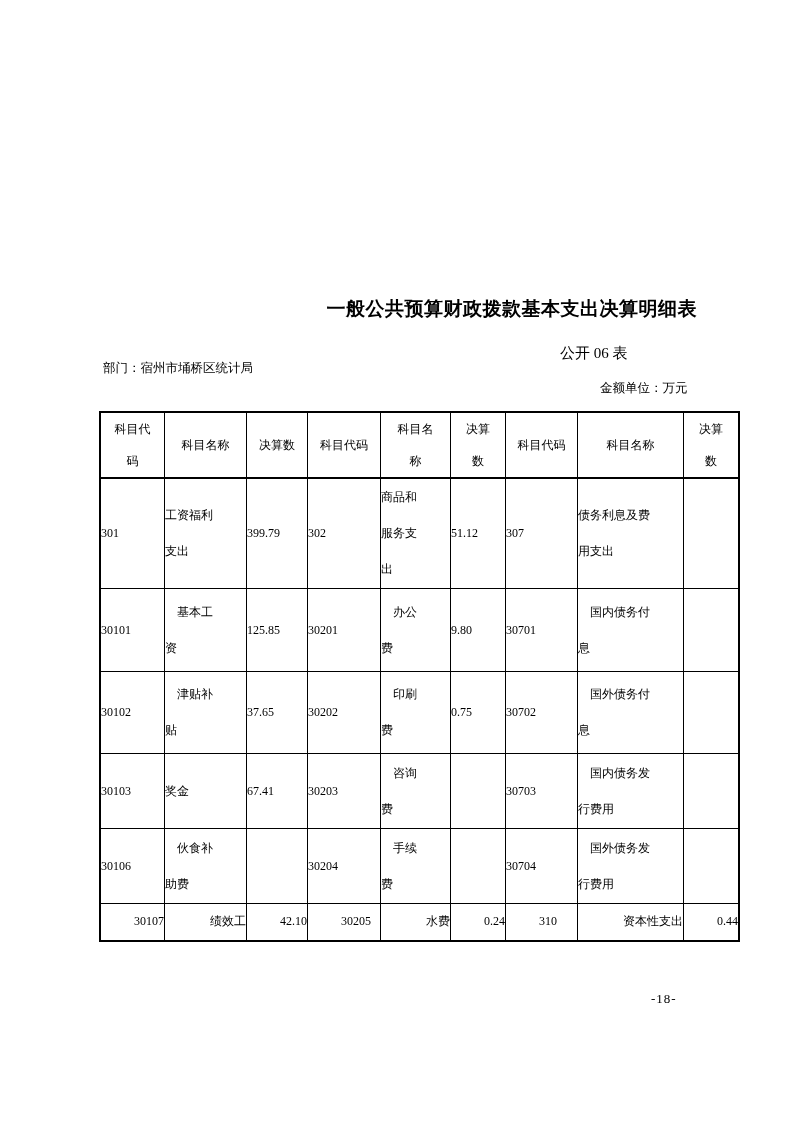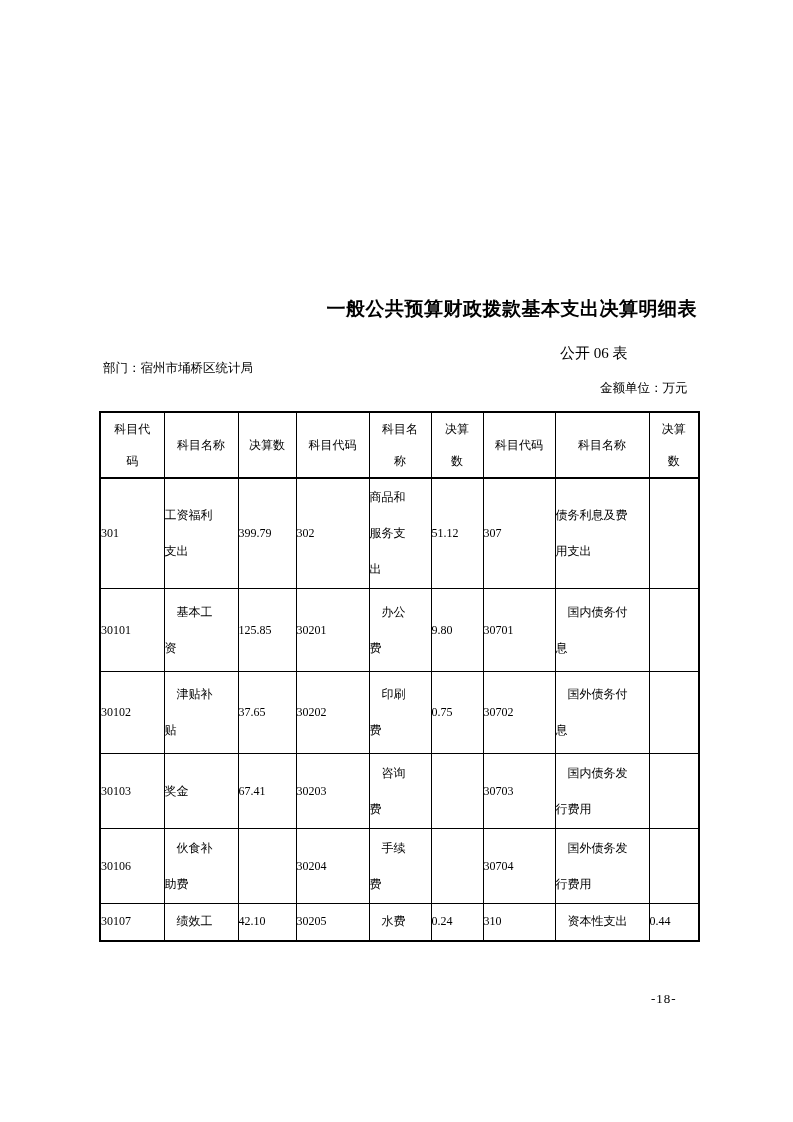--- a/index.html
+++ b/index.html
@@ -53,21 +53,21 @@
     padding:0;
     overflow:hidden;
   }
   table.budget thead tr.col-row th { border-bottom:2px solid #000; }
   table.budget th { text-align:center; }
   td.cell-code { text-align:left; padding-left:7px; }
   td.cell-name { text-align:left; padding-left:4px; padding-right:3px; }
   td.cell-amount { padding-right:6px; }
   .line { display:block; line-height:36px; height:36px; white-space:pre; }
   th .line { line-height:32px; height:32px; }
-  .single { line-height:normal; height:auto; }
+  .single { line-height:normal; height:auto;margin-left:33px; }
   .pageno {
     position:absolute;
     left:651px; top:991px;
     font-size:13px;
     letter-spacing:1px;
   }
 </style>
 </head>
 <body>
 

